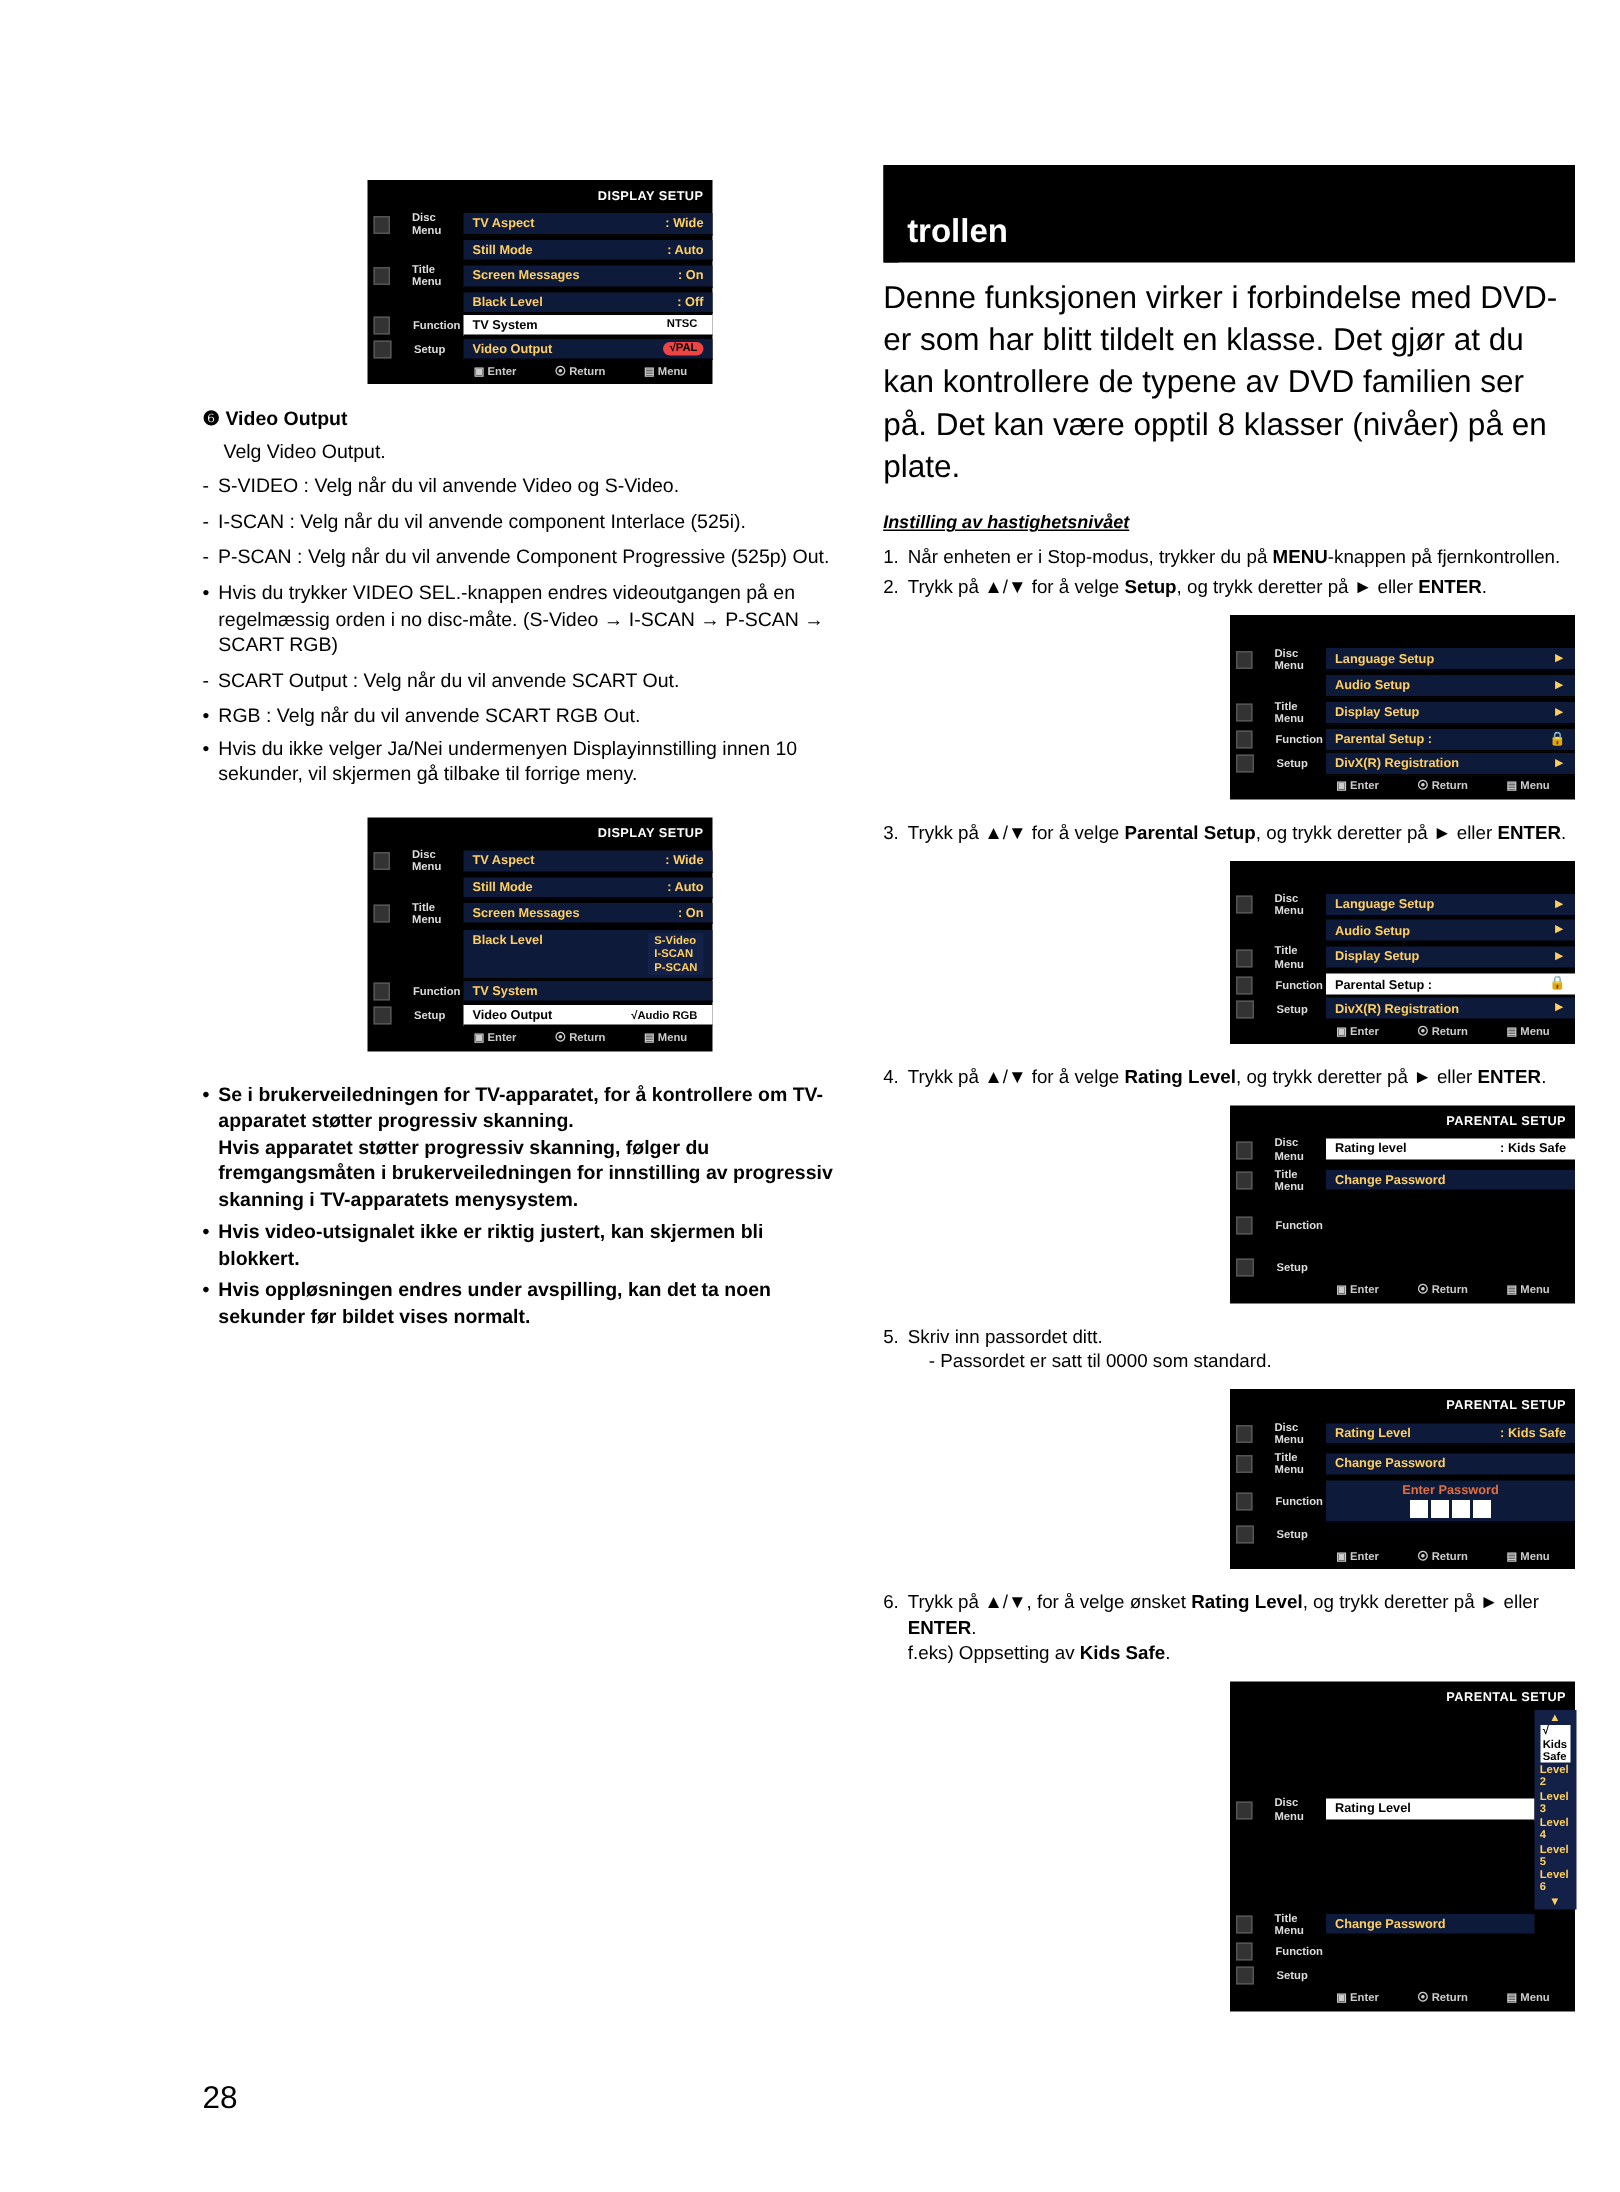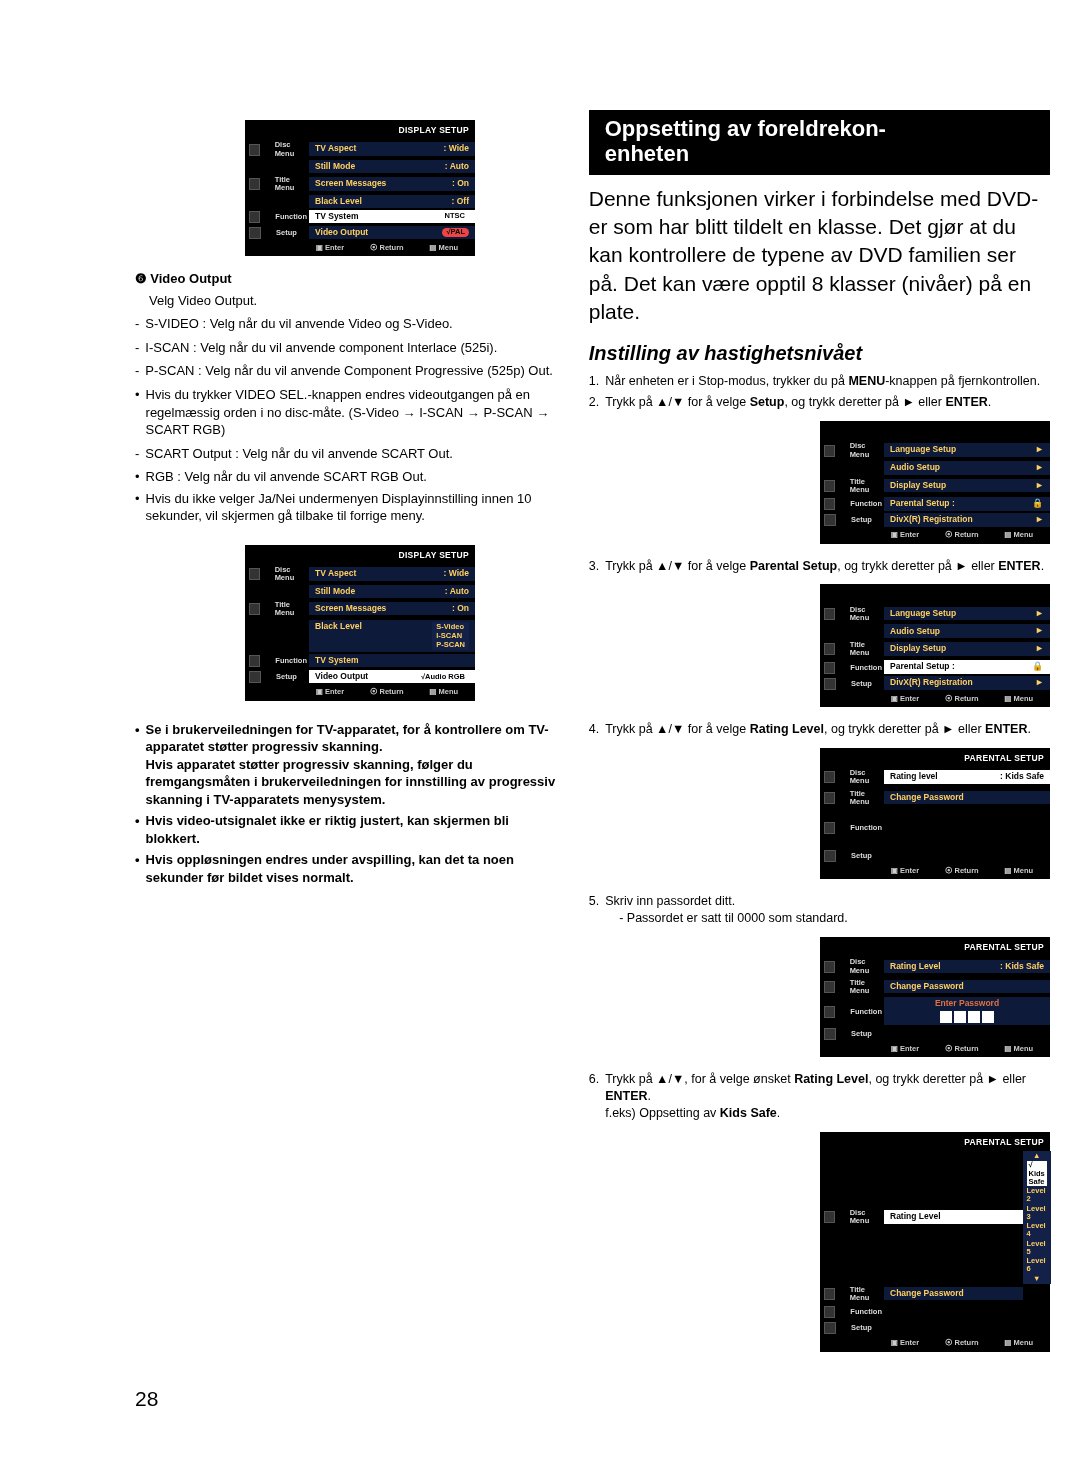--- a/index.html
+++ b/index.html
@@ -36,23 +36,24 @@
     color: #fff;
     font-weight: bold;
     font-size: 22px;
     padding: 6px 10px 8px 6px;
     line-height: 1.15;
     margin: 0 0 10px 0;
     border-left: 10px solid #000;
   }
   h3.sub {
     font-weight: bold;
-    font-size: 20px;
+    font-size: 12px;
     font-style: italic;
     margin: 14px 0 6px 0;
+    text-decoration: underline;
   }
   p { margin: 4px 0; }
   .indent1 { margin-left: 14px; }
   .indent2 { margin-left: 28px; }
   .small { font-size: 12.5px; }
   .bold { font-weight: bold; }
 
   .step { display: flex; gap: 6px; margin: 4px 0; }
   .step .num { flex: 0 0 auto; }
   .step .body { flex: 1 1 auto; }
@@ -349,21 +350,21 @@
         <div class="dot-item bold">
             <span class="bul">•</span>
             <span class="txt">Hvis oppløsningen endres under avspilling, kan det ta noen sekunder før bildet vises normalt.</span>
           </div>
       </div>
     </div>
 
     <div class="col col-right">
 
       <h2 class="block-title">
-        <span>Oppsetting av foreldrekon-</span><br><span>enheten</span>
+        <br><span>trollen</span>
       </h2>
 
       <p style="font-size:21px;">Denne funksjonen virker i forbindelse med DVD-er som har blitt tildelt en klasse. Det gjør at du kan kontrollere de typene av DVD familien ser på. Det kan være opptil 8 klasser (nivåer) på en plate.</p>
 
       <h3 class="sub">Instilling av hastighetsnivået</h3>
 
       <div class="step small">
         <span class="num">1.</span>
         <span class="body"><span>Når enheten er i Stop-modus, trykker du på </span><span class="bold">MENU</span><span>-knappen på fjernkontrollen.</span></span>
       </div>

